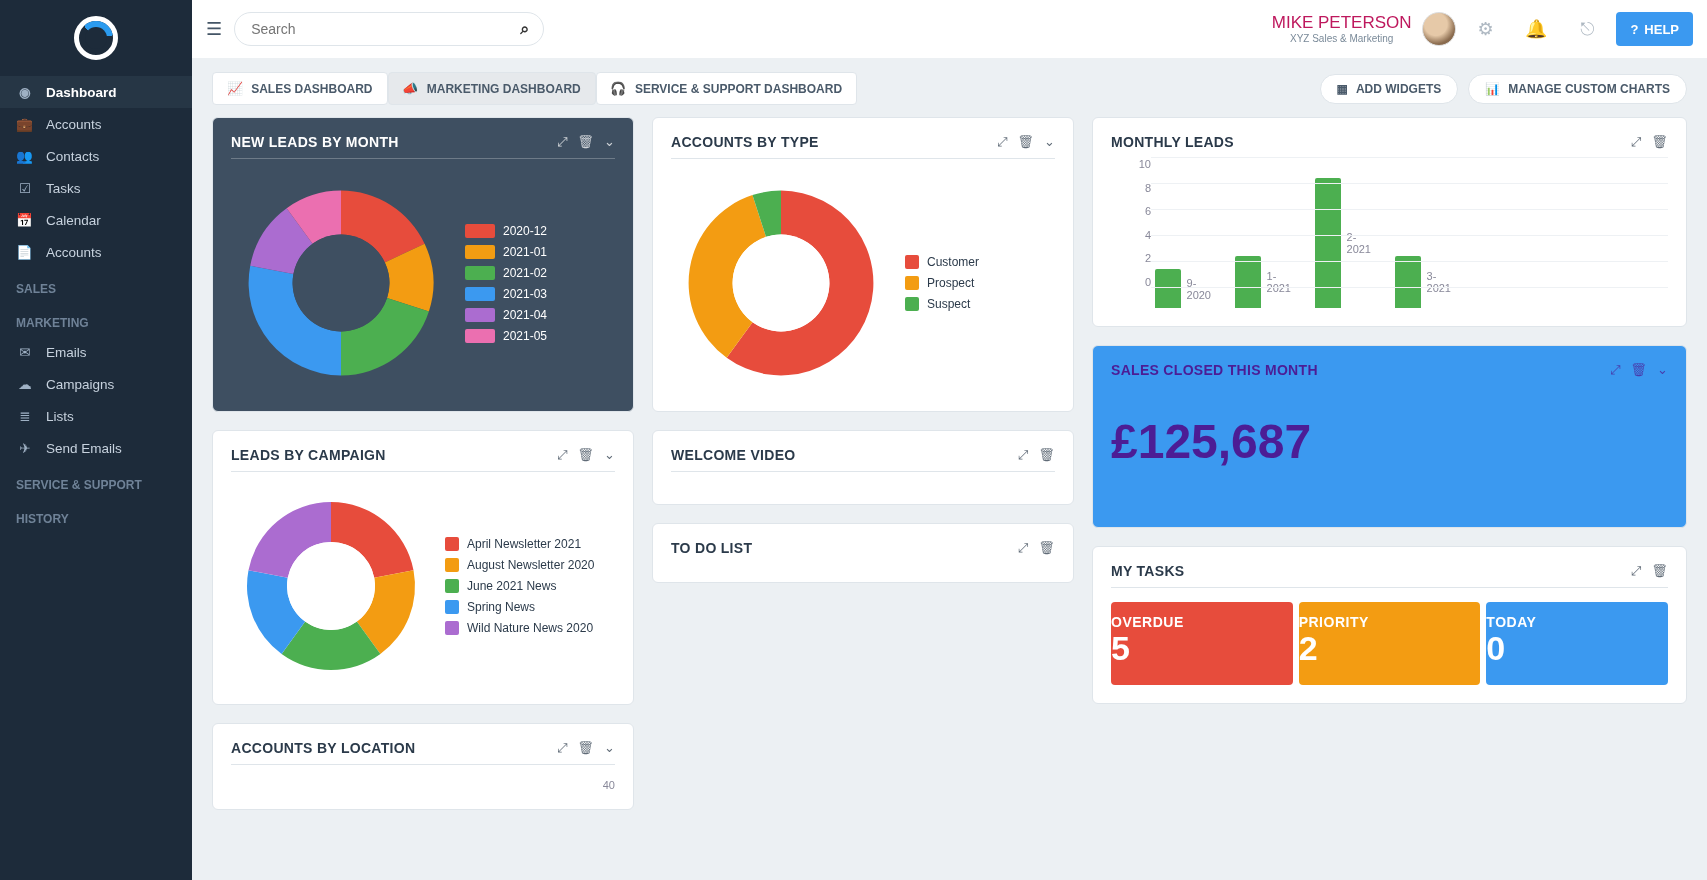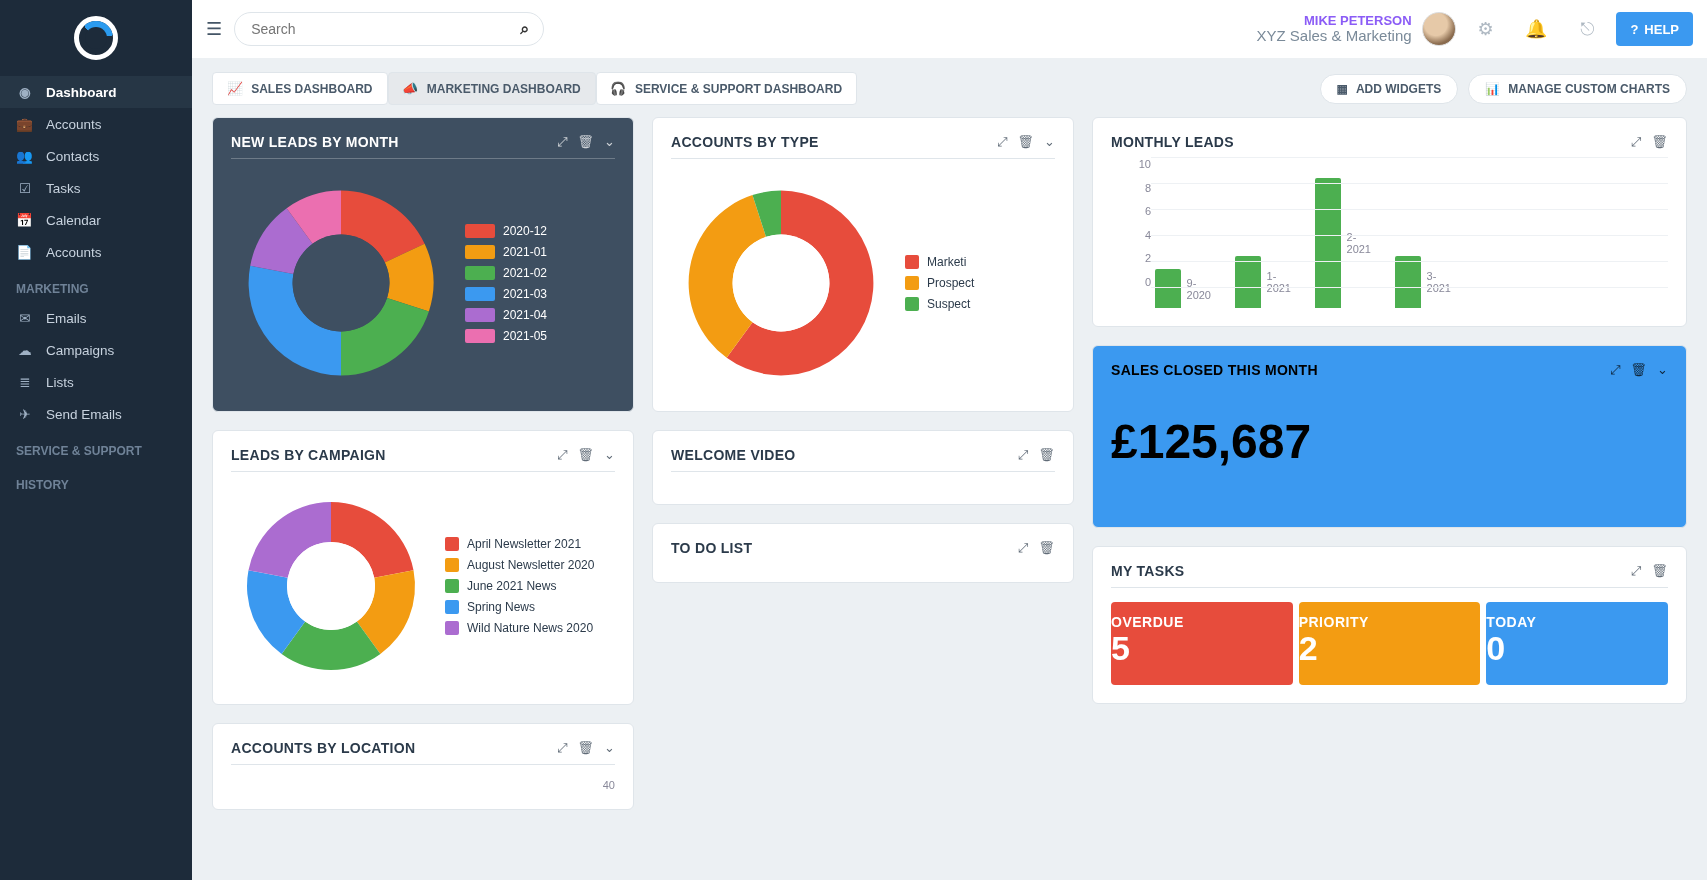--- a/index.html
+++ b/index.html
@@ -24,22 +24,22 @@
   *{box-sizing:border-box;font-family:"Segoe UI",Arial,sans-serif;}
   body{margin:0;background:var(--page-bg);color:var(--text-dark);width:1707px;height:880px;overflow:hidden;}
   
   .topbar{position:fixed;left:192px;top:0;right:0;height:58px;background:#fff;display:flex;align-items:center;padding:0 14px;gap:12px;z-index:5;}
   .hamburger{color:#445566;font-size:18px;cursor:pointer;}
   .search-wrap{width:310px;height:34px;border:1px solid var(--border);border-radius:18px;display:flex;align-items:center;padding:0 14px;color:#888;}
   .search-wrap input{border:none;outline:none;flex:1;font-size:14px;color:#333;background:transparent;}
   .tb-spacer{flex:1}
   .user-block{display:flex;align-items:center;gap:10px;}
   .user-text{text-align:right;line-height:1.1}
-  .user-name{font-weight:700;color:#8b5cf6;font-size:13px;}
-  .user-company{font-size:15px;color:#7a8a99;}
+  .user-name{font-weight:400;color:#be185d;font-size:17px;}
+  .user-company{font-size:10px;color:#7a8a99;text-align:center;}
   .avatar{width:34px;height:34px;border-radius:50%;background:radial-gradient(circle at 40% 35%, #e6c9a8 0 40%, #8a6b4e 70%);border:1px solid #dcdcdc;}
   .tb-icon{color:#aeb8c2;font-size:18px;margin:0 10px;cursor:pointer;}
   .help-btn{height:34px;background:var(--help);color:#fff;border:none;border-radius:4px;padding:0 14px;font-weight:700;display:flex;align-items:center;gap:6px;cursor:pointer;font-size:13px;}
   
   .sidebar{position:fixed;left:0;top:0;bottom:0;width:192px;background:var(--sidebar-bg);color:var(--sidebar-text);font-size:14px;z-index:6;}
   .logo{height:76px;display:flex;align-items:center;justify-content:center;}
   .logo .mark{width:44px;height:44px;border:5px solid #fff;border-radius:50%;position:relative;background:var(--sidebar-bg);overflow:hidden;}
   .logo .mark::before{content:"";position:absolute;inset:-5px;border-radius:50%;background:conic-gradient(from -45deg,#2b9bef 0 35%,transparent 35% 100%);}
   .logo .mark::after{content:"";position:absolute;inset:6px;background:var(--sidebar-bg);border-radius:50%;}
   .nav-item{display:flex;align-items:center;gap:12px;padding:8px 16px;cursor:pointer;font-size:13.5px;}
@@ -54,21 +54,21 @@
   .dash-tab .ico{font-size:13px;}
   .tabbar .spacer{flex:1}
   .tb-btn{display:flex;align-items:center;gap:8px;background:#fff;border:1px solid var(--border);border-radius:18px;padding:7px 16px;font-size:12px;font-weight:700;color:#4a5a6a;cursor:pointer;margin-left:10px;}
   .columns{display:flex;gap:18px;align-items:flex-start;}
   .col{display:flex;flex-direction:column;gap:18px;}
   .col.c1{width:422px}
   .col.c2{width:422px}
   .col.c3{flex:1;min-width:0}
   .card{background:var(--card-bg);border:1px solid var(--border);border-radius:6px;padding:16px 18px 18px;position:relative;}
   .card.dark{background:var(--darkblue);color:#fff;}
-  .card.blue{background:var(--blue);color:#000000;}
+  .card.blue{background:var(--blue);color:#4c1d95;}
   .card-header{display:flex;align-items:center;margin-bottom:8px;}
   .card-title{font-weight:800;font-size:14px;letter-spacing:.3px;}
   .card-actions{margin-left:auto;display:flex;gap:10px;color:inherit;opacity:.75;font-size:13px;}
   .card-actions span{cursor:pointer;}
   .divider{height:1px;background:rgba(255,255,255,.25);margin:4px 0 14px;}
   .card:not(.dark):not(.blue) .divider{background:var(--border);}
   
   .chart-row{display:flex;align-items:center;gap:14px;}
   .donut{position:relative;width:220px;height:220px;}
   .donut svg{width:100%;height:100%;}
@@ -134,20 +134,21 @@
       <div class="nav-item">
         <span class="nav-icon">📅</span>
         <span>Calendar</span>
       </div>
       <div class="nav-item">
         <span class="nav-icon">📄</span>
         <span>Accounts</span>
       </div>
     </div>
   <div id="nav-sections">
+      <div class="nav-section">SALES</div>
       <div class="nav-section">MARKETING</div>
       <div class="nav-item">
         <span class="nav-icon">✉</span>
         <span>Emails</span>
       </div>
       <div class="nav-item">
         <span class="nav-icon">☁</span>
         <span>Campaigns</span>
       </div>
       <div class="nav-item">
@@ -337,21 +338,21 @@
         <div class="chart-row">
           <div class="donut"><svg id="donut-accounts" viewBox="0 0 100 100">
                 <path d="M 50 8 A 42 42 0 1 1 25.313019403716133 83.97871376374779 L 37.06872444956559 67.79837387624885 A 22 22 0 1 0 50 28 Z" fill="#e74c3c"></path>
                 <path d="M 25.313019403716133 83.97871376374779 A 42 42 0 0 1 37.0212862362522 10.055626315603554 L 43.201626123751154 29.076756641506623 A 22 22 0 0 0 37.06872444956559 67.79837387624885 Z" fill="#f39c12"></path>
                 <path d="M 37.0212862362522 10.055626315603554 A 42 42 0 0 1 49.99999999999999 8 L 49.99999999999999 28 A 22 22 0 0 0 43.201626123751154 29.076756641506623 Z" fill="#4caf50"></path>
                 <circle cx="50" cy="50" r="22" fill="#ffffff"></circle>
               </svg></div>
           <div class="legend" id="legend-accounts">
               <div class="row">
                 <span class="swatch" style="background: rgb(231, 76, 60); width: 14px;"></span>
-                <span>Marketi</span>
+                <span>Customer</span>
               </div>
               <div class="row">
                 <span class="swatch" style="background: rgb(243, 156, 18); width: 14px;"></span>
                 <span>Prospect</span>
               </div>
               <div class="row">
                 <span class="swatch" style="background: rgb(76, 175, 80); width: 14px;"></span>
                 <span>Suspect</span>
               </div>
             </div>

